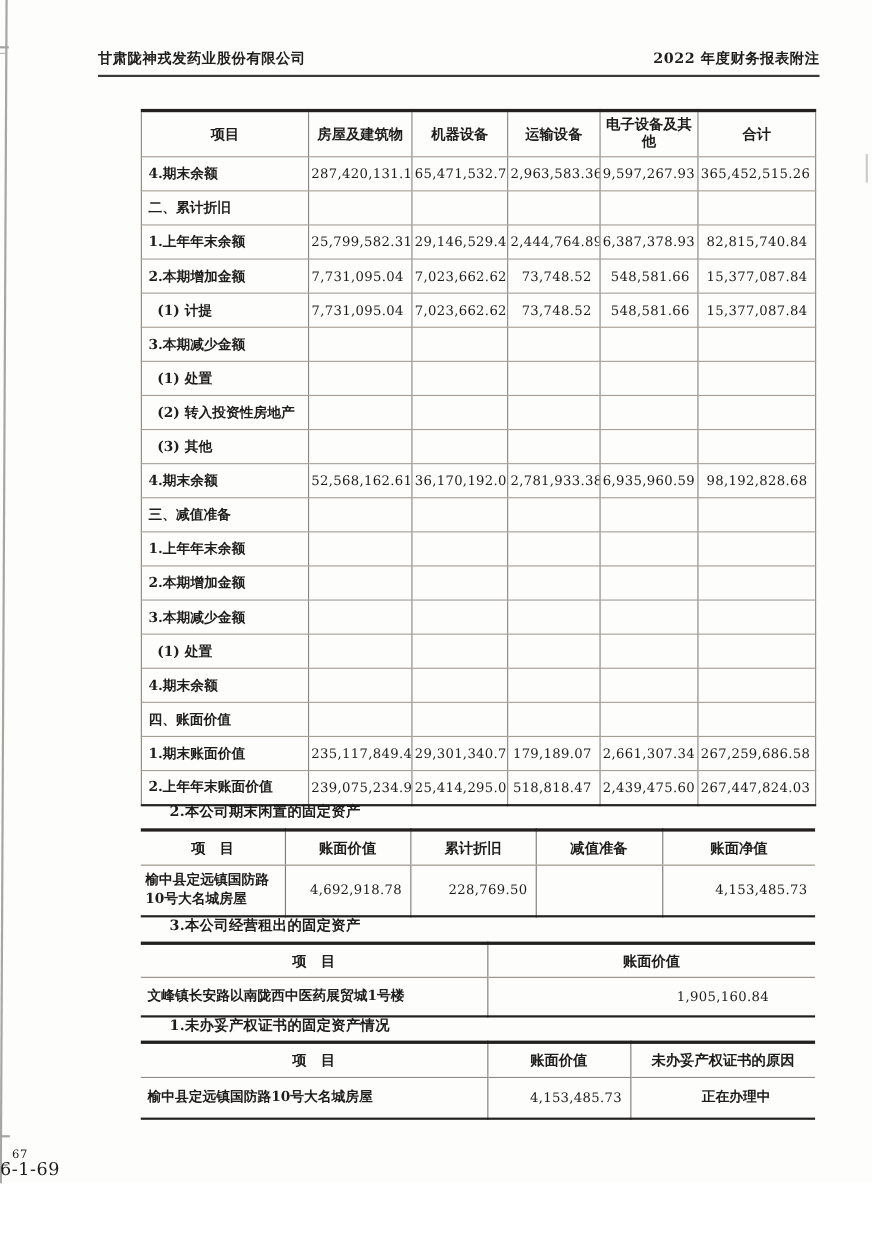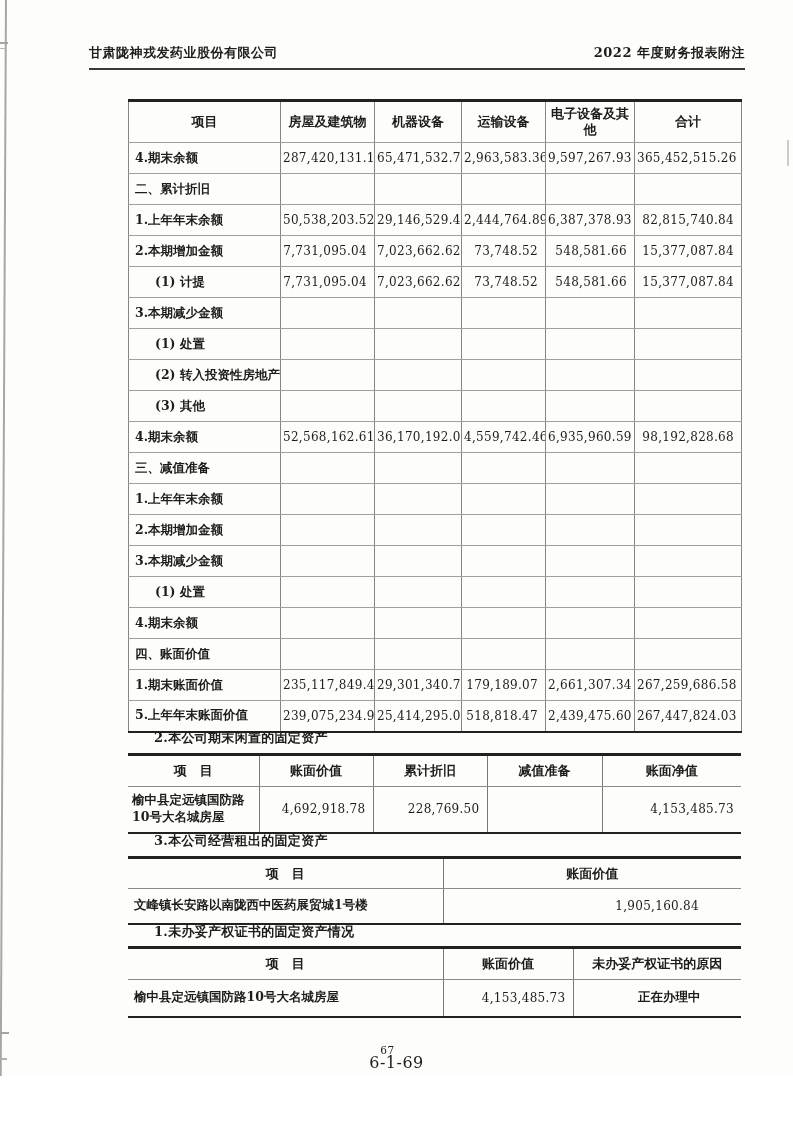--- a/index.html
+++ b/index.html
@@ -19,21 +19,21 @@
   .doc-header { position:absolute; left:89px; top:44px; width:656px;
     display:flex; justify-content:space-between; align-items:flex-end;
     border-bottom:2.5px solid #3b3936; padding-bottom:6px;
     font-size:13px; font-weight:700; letter-spacing:0.5px; }
 
   
   .tbl { border-collapse:collapse; table-layout:fixed; position:absolute; }
   .tbl th, .tbl td { overflow:hidden; vertical-align:middle; }
   .tbl th { font-size:13px; font-weight:700; text-align:center; padding:0 2px; }
   .lbl { font-size:12.5px; font-weight:600; text-align:left; padding:1px 3px 1px 6px; white-space:nowrap; }
-  .r-ind .lbl { padding-left:26px; }
+  .r-ind .lbl { padding-left:14px; }
   .num { font-size:12px; text-align:right; padding:1px 7px 1px 2px; letter-spacing:0.3px; white-space:nowrap; }
 
   
   .tbl-main { left:128px; top:99px; width:613px;
     border-top:3px solid #22211f; border-bottom:2px solid #22211f; }
   .tbl-main th, .tbl-main td { border:1px solid #8a857e;
     border-top-color:#a39e96; border-bottom-color:#a39e96; }
   .tbl-main tr { height:31px; }
   .tbl-main tr.hdr { height:42px; }
   .tbl-main th.wraphead { white-space:normal; line-height:1.25; }
@@ -59,21 +59,21 @@
   .tbl-cert tr.data { height:37px; }
   .tbl-cert .ctr { font-size:12.5px; font-weight:600; text-align:center; white-space:nowrap;padding-left:25px; }
 
   
   .section-heading { position:absolute; left:154px; font-size:13px; font-weight:700; letter-spacing:0.3px; }
   .sh-2 { top:729px; }
   .sh-3 { top:832px; }
   .sh-4 { top:923px; }
 
   
-  .footer { position:absolute; top:1053px; left:0; width:793px; text-align:center;
+  .footer { position:absolute; top:1053px; left:0; width:793px; text-align:left;
     font-size:16px; letter-spacing:0.5px; }
   .pagenum { position:relative; display:inline-block; }
   .pagenum-sup { position:absolute; top:-9px; left:11px; font-size:10.5px; letter-spacing:0.5px; }
 </style>
 </head>
 <body>
 
 <div class="page">
 
   <div class="scan-edge"></div>
@@ -120,21 +120,21 @@
       <tr>
         <td class="lbl">二、累计折旧</td>
         <td class="num"></td>
         <td class="num"></td>
         <td class="num"></td>
         <td class="num"></td>
         <td class="num"></td>
       </tr>
       <tr>
         <td class="lbl">1.上年年末余额</td>
-        <td class="num">50,538,203.52</td>
+        <td class="num">25,799,582.31</td>
         <td class="num">29,146,529.45</td>
         <td class="num">2,444,764.89</td>
         <td class="num">6,387,378.93</td>
         <td class="num">82,815,740.84</td>
       </tr>
       <tr>
         <td class="lbl">2.本期增加金额</td>
         <td class="num">7,731,095.04</td>
         <td class="num">7,023,662.62</td>
         <td class="num">73,748.52</td>
@@ -178,21 +178,21 @@
         <td class="num"></td>
         <td class="num"></td>
         <td class="num"></td>
         <td class="num"></td>
         <td class="num"></td>
       </tr>
       <tr>
         <td class="lbl">4.期末余额</td>
         <td class="num">52,568,162.61</td>
         <td class="num">36,170,192.07</td>
-        <td class="num">4,559,742.46</td>
+        <td class="num">2,781,933.38</td>
         <td class="num">6,935,960.59</td>
         <td class="num">98,192,828.68</td>
       </tr>
       <tr>
         <td class="lbl">三、减值准备</td>
         <td class="num"></td>
         <td class="num"></td>
         <td class="num"></td>
         <td class="num"></td>
         <td class="num"></td>
@@ -247,21 +247,21 @@
       </tr>
       <tr>
         <td class="lbl">1.期末账面价值</td>
         <td class="num">235,117,849.45</td>
         <td class="num">29,301,340.72</td>
         <td class="num">179,189.07</td>
         <td class="num">2,661,307.34</td>
         <td class="num">267,259,686.58</td>
       </tr>
       <tr>
-        <td class="lbl">5.上年年末账面价值</td>
+        <td class="lbl">2.上年年末账面价值</td>
         <td class="num">239,075,234.95</td>
         <td class="num">25,414,295.01</td>
         <td class="num">518,818.47</td>
         <td class="num">2,439,475.60</td>
         <td class="num">267,447,824.03</td>
       </tr>
     </tbody>
   </table>
 
   <div class="section-heading sh-2">2.本公司期末闲置的固定资产</div>

